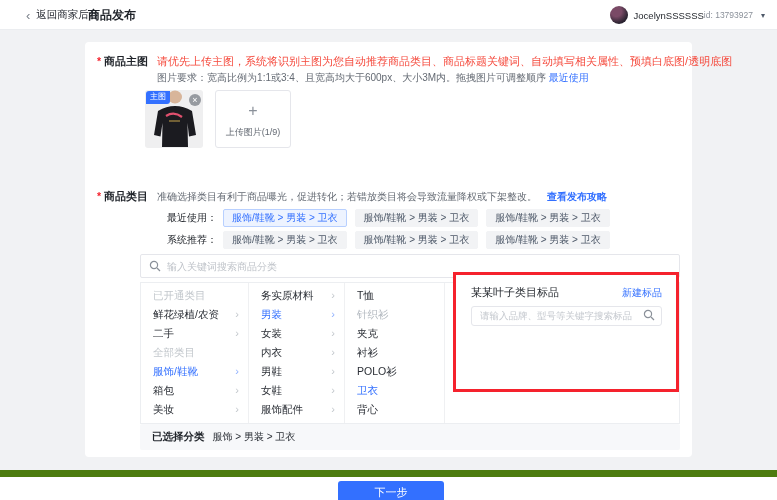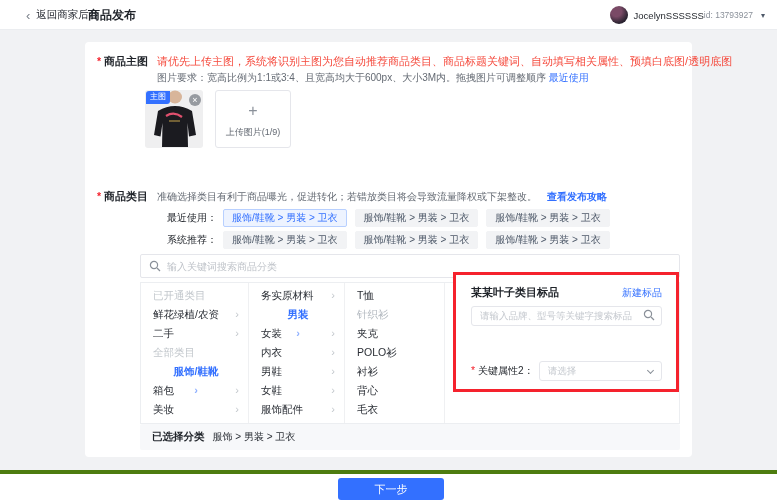--- a/index.html
+++ b/index.html
@@ -52,45 +52,45 @@
   .cat-search input { width:100%; height:100%; border:1px solid #e5e6eb; border-radius:2px; padding:0 8px 0 26px; font-size:10px; color:#1f2329; outline:none; font-family:inherit; }
   .cat-search input::placeholder { color:#bfc3c9; }
   .mag { position:absolute; left:9px; top:6px; }
 
   .cascader { position:absolute; left:55px; top:240px; width:540px; height:142px; border:1px solid #eceef1; background:#fff; display:flex; overflow:hidden; }
   .col { padding-top:3px; overflow:hidden; border-right:1px solid #eff0f2; height:100%; }
   .col1 { width:108px; } .col2 { width:96px; } .col3 { width:100px; }
   .item { height:19px; line-height:19px; padding:0 9px 0 12px; font-size:10.5px; color:#2b2f36; display:flex; justify-content:space-between; align-items:center; white-space:nowrap; cursor:pointer; }
   .item .chev { color:#c2c7cc; font-size:11px; line-height:19px; }
   .item.group { color:#c2c7cc; cursor:default; }
-  .item.sel { color:#3370ff; font-weight:700;flex-direction:column; }
+  .item.sel { color:#3370ff; font-weight:400; }
   .item.sel .chev { color:#8fb0ff; }
   .item.muted { color:#b2b8bf; }
 
   .selected-bar { position:absolute; left:55px; top:382px; width:540px; height:26px; background:#f7f8fa; border-radius:2px; display:flex; align-items:center; padding-left:12px; }
   .selected-label { font-size:10.5px; color:#1f2329; font-weight:600; margin-right:8px; }
   .selected-path { font-size:10px; color:#2b2f36; }
 
   
   .spu { position:absolute; left:453px; top:272px; width:226px; height:120px; background:#fff; border:3px solid #f5222d; }
-  .spu-title { position:absolute; left:15px; top:10px; font-size:11px; font-weight:700; color:#1f2329; }
+  .spu-title { position:absolute; left:15px; top:10px; font-size:11px; font-weight:400; color:#1f2329; }
   .spu-new { position:absolute; right:14px; top:11px; font-size:10px; color:#3370ff; cursor:pointer; }
   .spu-search { position:absolute; left:15px; right:14px; top:30px; height:20px; }
   .spu-search input { width:100%; height:100%; border:1px solid #e5e6eb; border-radius:3px; padding:0 24px 0 8px; font-size:9.5px; color:#1f2329; outline:none; font-family:inherit; }
   .spu-search input::placeholder { color:#c4c8ce; }
   .spu-search .mag { left:auto; right:7px; top:4px; }
   .attr-row { position:absolute; left:15px; right:14px; height:20px; display:flex; align-items:center; }
   .attr1 { top:58px; } .attr2 { top:86px; }
   .attr-label { font-size:10px; color:#1f2329; font-weight:500; white-space:nowrap; }
   .select { flex:1; height:20px; margin-left:5px; border:1px solid #e5e6eb; border-radius:3px; display:flex; align-items:center; padding:0 20px 0 8px; position:relative; cursor:pointer; background:#fff; }
   .select-value { font-size:9.5px; color:#c4c8ce; white-space:nowrap; overflow:hidden; }
   .vchev { position:absolute; right:8px; top:6px; width:5px; height:5px; border-right:1px solid #8a9099; border-bottom:1px solid #8a9099; transform:rotate(45deg); }
 
   
-  .footer { position:absolute; left:0; top:470px; width:777px; height:30px; background:#fff; border-top:4px solid #4d7c0f; }
+  .footer { position:absolute; left:0; top:470px; width:777px; height:30px; background:#fff; border-top:7px solid #4d7c0f; }
   .next-btn { position:absolute; left:338px; top:4px; width:106px; height:22px; background:#3370ff; border:none; border-radius:3px; color:#fff; font-size:11px; cursor:pointer; font-family:inherit; }
 </style>
 </head>
 <body>
 
 <div class="page">
 
   <div class="topbar">
     <div class="back">
       <span class="back-ic">‹</span>
@@ -229,24 +229,27 @@
         <div class="item">
             <span>T恤</span>
           </div>
         <div class="item muted">
             <span>针织衫</span>
           </div>
         <div class="item">
             <span>夹克</span>
           </div>
         <div class="item">
+            <span>衬衫</span>
+          </div>
+        <div class="item">
             <span>POLO衫</span>
           </div>
-        <div class="item">
-            <span>衬衫</span>
+        <div class="item sel">
+            <span>卫衣</span>
           </div>
         <div class="item">
             <span>背心</span>
           </div>
         <div class="item">
             <span>毛衣</span>
           </div>
       </div>
     </div>
 
@@ -259,26 +262,19 @@
   <div class="spu">
     <div class="spu-title">某某叶子类目标品</div>
     <div class="spu-new link">新建标品</div>
     <div class="spu-search">
       <input type="text" placeholder="请输入品牌、型号等关键字搜索标品" style="">
       <svg class="mag" width="12" height="12" viewBox="0 0 12 12">
         <circle cx="5" cy="5" r="3.6" fill="none" stroke="#8a9099" stroke-width="1.2"></circle>
         <line x1="8" y1="8" x2="11" y2="11" stroke="#8a9099" stroke-width="1.2"></line>
       </svg>
     </div>
-    <div class="attr-row attr2">
-      <span class="attr-label"><span class="req">*</span><span>关键属性2：</span></span>
-      <div class="select">
-        <span class="select-value">请选择</span>
-        <span class="vchev"></span>
-      </div>
-    </div>
   </div>
 
   <div class="footer">
     <button class="next-btn">下一步</button>
   </div>
 
 </div>
 
 </body></html>

